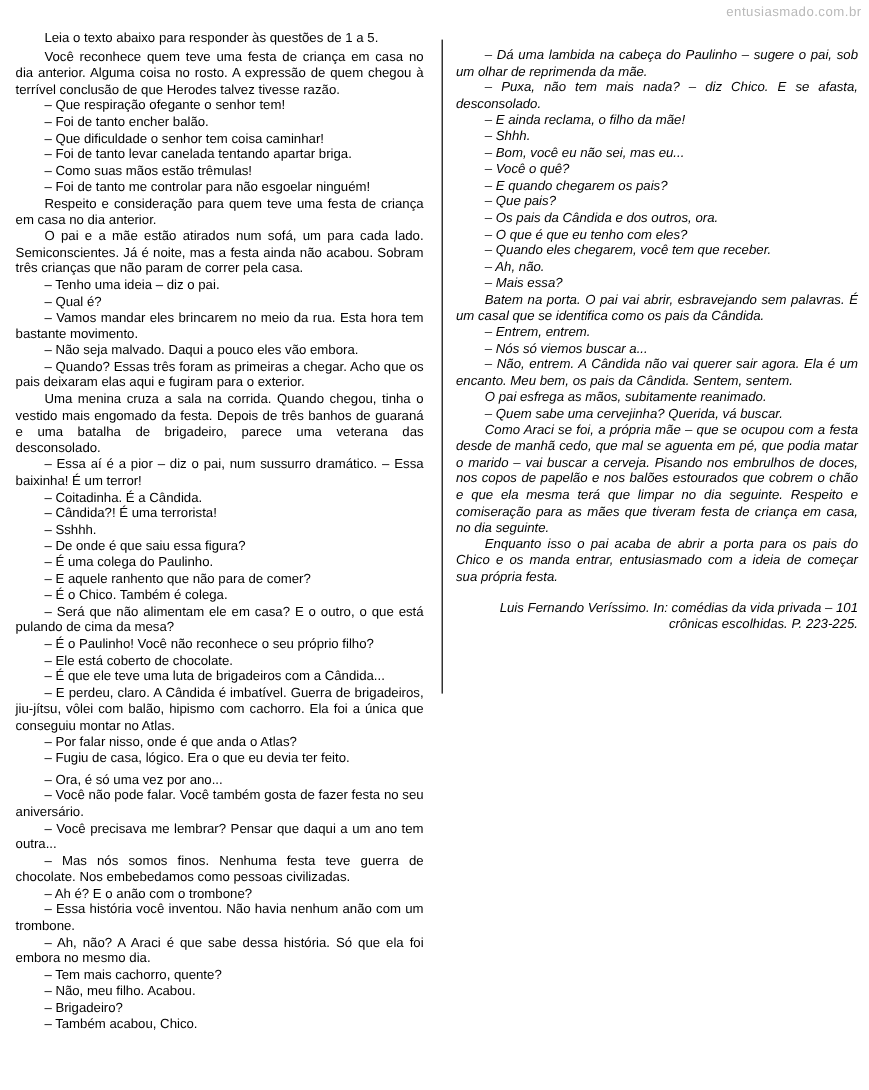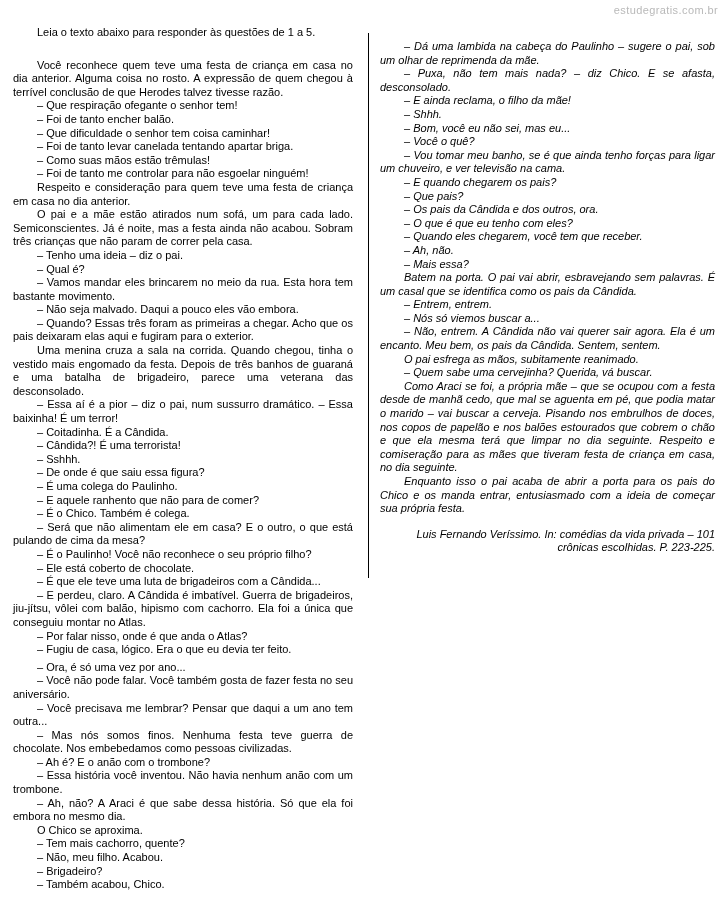--- a/index.html
+++ b/index.html
@@ -26,35 +26,35 @@
   }
   .col {
     position: absolute;
     font-size: 11px;
     line-height: 13.6px;
     text-align: justify;
   }
   .col-left { left: 13px; top: 26px; width: 340px; }
   .col-right { left: 380px; top: 40px; width: 335px; font-style: italic; }
   .para { margin: 0; text-indent: 24px; }
-  .gap-after { margin-bottom: 19px; }
+  .gap-after { margin-bottom: 2px; }
   .gap-before { margin-top: 4px; }
   .citation {
     margin: 12px 0 0 0;
     text-align: right;
     text-indent: 0;
     font-size: 11px;
     line-height: 13.5px;
   }
 </style>
 </head>
 <body>
 
 <div class="page">
-  <div class="watermark">estudegratis.com.br</div>
+  <div class="watermark">entusiasmado.com.br</div>
   <div class="divider"></div>
   <div class="col col-left">
       <p class="para gap-after">Leia o texto abaixo para responder às questões de 1 a 5.</p>
       <p class="para">Você reconhece quem teve uma festa de criança em casa no dia anterior. Alguma coisa no rosto. A expressão de quem chegou à terrível conclusão de que Herodes talvez tivesse razão.</p>
       <p class="para">– Que respiração ofegante o senhor tem!</p>
       <p class="para">– Foi de tanto encher balão.</p>
       <p class="para">– Que dificuldade o senhor tem coisa caminhar!</p>
       <p class="para">– Foi de tanto levar canelada tentando apartar briga.</p>
       <p class="para">– Como suas mãos estão trêmulas!</p>
       <p class="para">– Foi de tanto me controlar para não esgoelar ninguém!</p>
@@ -81,35 +81,33 @@
       <p class="para">– E perdeu, claro. A Cândida é imbatível. Guerra de brigadeiros, jiu-jítsu, vôlei com balão, hipismo com cachorro. Ela foi a única que conseguiu montar no Atlas.</p>
       <p class="para">– Por falar nisso, onde é que anda o Atlas?</p>
       <p class="para">– Fugiu de casa, lógico. Era o que eu devia ter feito.</p>
       <p class="para gap-before">– Ora, é só uma vez por ano...</p>
       <p class="para">– Você não pode falar. Você também gosta de fazer festa no seu aniversário.</p>
       <p class="para">– Você precisava me lembrar? Pensar que daqui a um ano tem outra...</p>
       <p class="para">– Mas nós somos finos. Nenhuma festa teve guerra de chocolate. Nos embebedamos como pessoas civilizadas.</p>
       <p class="para">– Ah é? E o anão com o trombone?</p>
       <p class="para">– Essa história você inventou. Não havia nenhum anão com um trombone.</p>
       <p class="para">– Ah, não? A Araci é que sabe dessa história. Só que ela foi embora no mesmo dia.</p>
-      <p class="para">O Chico se aproxima.</p>
       <p class="para">– Tem mais cachorro, quente?</p>
       <p class="para">– Não, meu filho. Acabou.</p>
       <p class="para">– Brigadeiro?</p>
       <p class="para">– Também acabou, Chico.</p>
     </div>
   <div class="col col-right">
     <div>
         <p class="para">– Dá uma lambida na cabeça do Paulinho – sugere o pai, sob um olhar de reprimenda da mãe.</p>
         <p class="para">– Puxa, não tem mais nada? – diz Chico. E se afasta, desconsolado.</p>
         <p class="para">– E ainda reclama, o filho da mãe!</p>
         <p class="para">– Shhh.</p>
         <p class="para">– Bom, você eu não sei, mas eu...</p>
         <p class="para">– Você o quê?</p>
-        <p class="para">– Vou tomar meu banho, se é que ainda tenho forças para ligar um chuveiro, e ver televisão na cama.</p>
         <p class="para">– E quando chegarem os pais?</p>
         <p class="para">– Que pais?</p>
         <p class="para">– Os pais da Cândida e dos outros, ora.</p>
         <p class="para">– O que é que eu tenho com eles?</p>
         <p class="para">– Quando eles chegarem, você tem que receber.</p>
         <p class="para">– Ah, não.</p>
         <p class="para">– Mais essa?</p>
         <p class="para">Batem na porta. O pai vai abrir, esbravejando sem palavras. É um casal que se identifica como os pais da Cândida.</p>
         <p class="para">– Entrem, entrem.</p>
         <p class="para">– Nós só viemos buscar a...</p>

